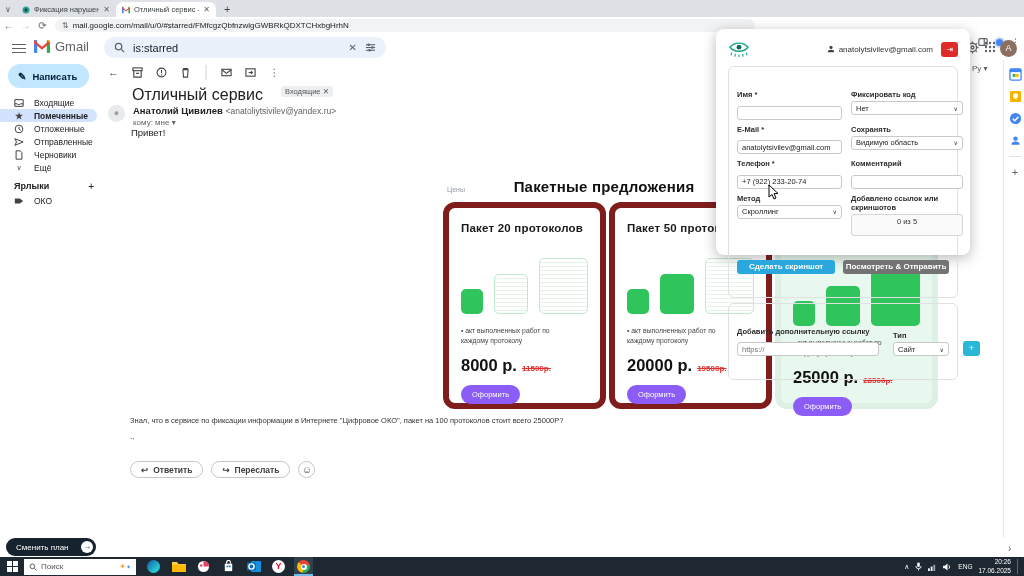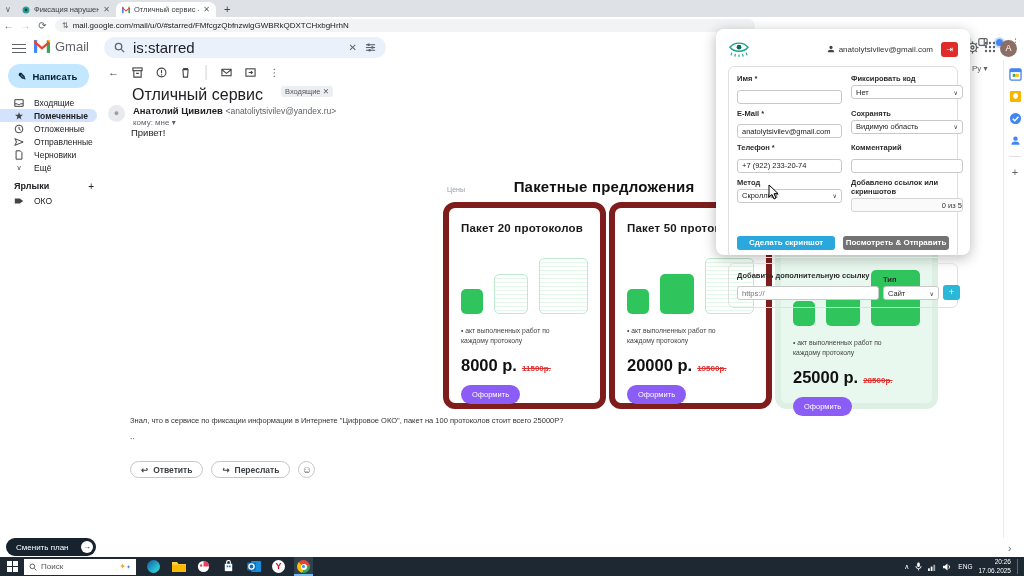--- a/index.html
+++ b/index.html
@@ -24,21 +24,21 @@
   .ext-active { width:17px; height:12px; background:#e0f0ef; border-radius:7px; display:flex; align-items:center; justify-content:center; }
   .ext-active .dot { width:8px; height:8px; border-radius:50%; background:#2aa198; border:1px solid #0e6655; }
   .profile-dot { width:11px; height:11px; border-radius:50%; background:#4285f4; border:2px solid #c7dcf8; }
   .kebab { color:#5f6368; font-size:9px; letter-spacing:0; }
 
   
   .gm-burger { position:absolute; left:12px; top:41px; width:14px; color:#444; }
   .gm-burger div { height:1.5px; background:#5f6368; margin:2.5px 0; }
   .gm-logo { position:absolute; left:34px; top:39px; display:flex; align-items:center; gap:5px; color:#5f6368; font-size:13px; }
   .gm-search { position:absolute; left:104px; top:37px; width:282px; height:21px; background:#eaf1fb; border-radius:11px; display:flex; align-items:center; padding:0 10px; gap:8px; }
-  .gm-search input { flex:1; border:none; background:transparent; outline:none; font-size:15px; color:#202124; font-family:"Liberation Sans",sans-serif; }
+  .gm-search input { flex:1; border:none; background:transparent; outline:none; font-size:11px; color:#202124; font-family:"Liberation Sans",sans-serif; }
   .hdr-ic { color:#5f6368; }
 
   
   .compose { position:absolute; left:8px; top:64px; height:24px; padding:0 12px 0 10px; background:#c2e7ff; border-radius:12px; display:flex; align-items:center; gap:6px; font-size:9.5px; color:#001d35; font-weight:bold; }
   .nav-item { position:absolute; left:0; width:97px; height:13px; display:flex; align-items:center; gap:10px; padding-left:14px; font-size:8.5px; color:#202124; border-radius:0 7px 7px 0; }
   .nav-item.active { background:#d3e3fd; font-weight:bold; }
   .nav-item .ic { width:10px; text-align:center; color:#444; font-size:9px; }
   .labels-hdr { position:absolute; left:14px; top:181px; width:80px; display:flex; justify-content:space-between; font-size:9px; color:#202124; font-weight:bold; }
   .plan-btn { position:absolute; left:6px; top:538px; width:90px; height:18px; background:#16222e; color:#fff; border-radius:9px; display:flex; align-items:center; justify-content:space-between; padding:0 3px 0 10px; font-size:8px; }
   .plan-btn .circ { width:12px; height:12px; background:#fff; color:#16222e; border-radius:50%; font-size:8px; line-height:12px; text-align:center; }
@@ -87,32 +87,32 @@
   .rp-plus { color:#5f6368; font-size:11px; }
   .rp-hide { position:absolute; left:1008px; top:543px; color:#5f6368; font-size:10px; }
   .gm-avatar { position:absolute; left:1000px; top:40px; width:17px; height:17px; border-radius:50%; background:#8d6e63; color:#fff; font-size:9px; text-align:center; line-height:17px; }
   .lang-sel { position:absolute; left:972px; top:64px; font-size:8px; color:#5f6368; }
 
   
   .popup { position:absolute; left:716px; top:29px; width:254px; height:226px; background:#fff; border-radius:8px; box-shadow:0 3px 14px rgba(0,0,0,.28); z-index:50; padding:8px 12px; }
   .pp-head { display:flex; align-items:center; justify-content:space-between; height:24px; }
   .pp-account { display:flex; align-items:center; gap:4px; font-size:8px; color:#333; margin-left:auto; margin-right:8px; }
   .logout { width:17px; height:15px; background:#e02b2b; border-radius:3px; color:#fff; font-size:8px; text-align:center; line-height:15px; }
-  .pp-card { border:1px solid #e0e0e0; border-radius:6px; padding:7px 8px; margin-top:5px; }
+  .pp-card { border:1px solid #e0e0e0; border-radius:6px; padding:23px 8px; margin-top:5px; }
   .pp-grid { display:grid; grid-template-columns:105px 112px; column-gap:9px; row-gap:5px; }
   .pp-field label { display:block; font-size:7.5px; color:#2b2b2b; font-weight:bold; margin-bottom:2px; }
   .pp-input { width:100%; height:14px; border:1px solid #c9c9c9; border-radius:3px; font-size:7.5px; padding:0 4px; color:#222; font-family:"Liberation Sans",sans-serif; background:#fff; }
   .pp-select { display:flex; align-items:center; justify-content:space-between; height:14px; border:1px solid #c9c9c9; border-radius:3px; font-size:7.5px; padding:0 4px; color:#222; background:#fff; }
   .pp-select .chev { font-size:6px; color:#333; }
-  .pp-counter { height:14px; border:1px solid #d5d5d5; border-radius:3px; background:#fafafa; font-size:7.5px; color:#333; text-align:right; line-height:14px; }
+  .pp-counter { height:22px; border:1px solid #d5d5d5; border-radius:3px; background:#fafafa; font-size:7.5px; color:#333; text-align:center; line-height:14px; }
   .pp-btnrow { display:flex; gap:8px; margin-top:24px; }
   .pp-btn { height:14px; border-radius:3px; color:#fff; font-size:8px; font-weight:bold; text-align:center; line-height:14px; }
   .pp-btn.blue { width:105px; background:#2aa7dc; }
   .pp-btn.green { width:113px; background:#737373; }
-  .pp-extra { display:grid; grid-template-columns:142px 56px 17px; column-gap:4px; align-items:end; }
+  .pp-extra { display:grid; grid-template-columns:142px 56px 17px; column-gap:14px; align-items:end; }
   .pp-add { height:15px; background:#2ab7d8; border-radius:3px; color:#fff; font-size:9px; text-align:center; line-height:15px; }
 
   
   .taskbar { position:absolute; left:0; top:557px; width:1024px; height:19px; background:#1e2832; display:flex; align-items:center; color:#fff; }
   .win-start { width:24px; display:flex; justify-content:center; }
   .win-grid { display:grid; grid-template-columns:5px 5px; grid-template-rows:5px 5px; gap:1px; }
   .win-grid div { background:#fff; }
   .tb-search { width:112px; height:15px; background:#fff; display:flex; align-items:center; gap:4px; padding:8px 5px; color:#555; font-size:8px; }
   .tb-search .sp { margin-left:auto; font-size:8px; }
   .tb-icons { display:flex; align-items:center; gap:6px; margin-left:8px; }

